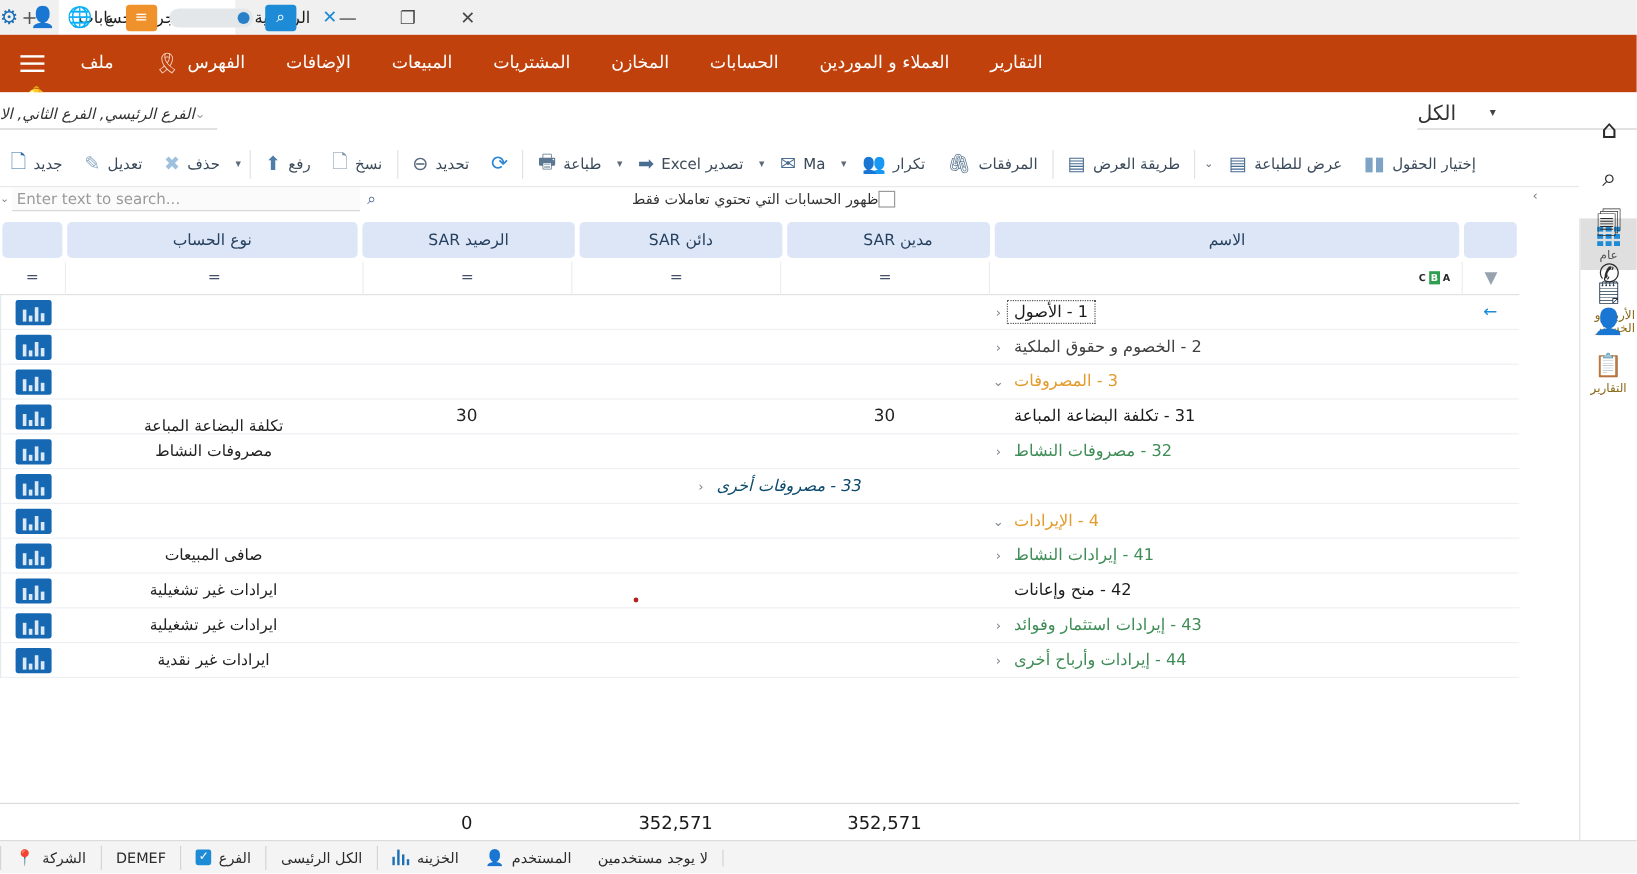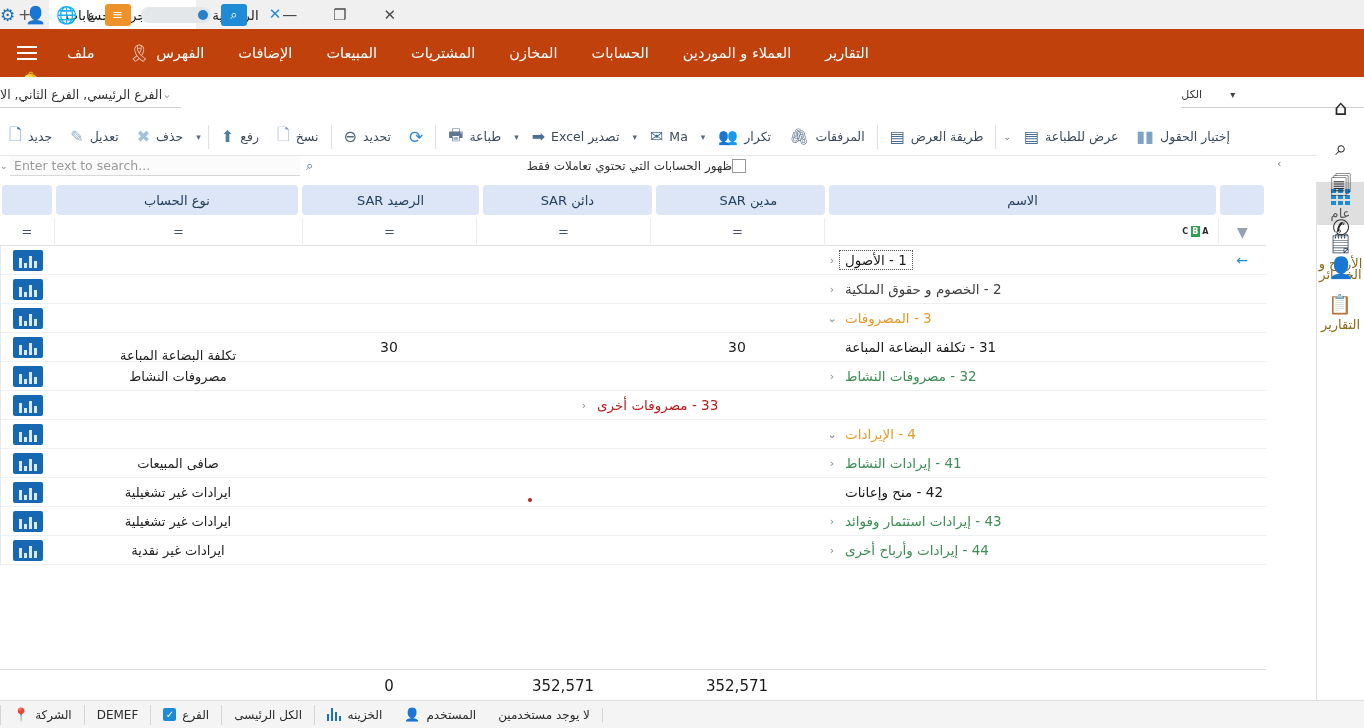--- a/index.html
+++ b/index.html
@@ -69,24 +69,25 @@
 
   
   .branchbar {
     position:absolute; top:77px; left:0; width:1364px; height:38px;
     background:#fff; display:flex; flex-direction:row-reverse; align-items:center;
   }
   .branch-field {
     display:flex; flex-direction:row-reverse; align-items:center;
     border-bottom:1px solid #cfcfcf; height: 24px; margin-right: 1000px;
     padding-bottom: 2px;
+    font-style: italic;
   }
   .branch-text { font-size:12.5px; color:#333; white-space: nowrap; }
   .branch-caret { color:#9aa0a6; font-size: 11px; margin-right: 10px; }
-  .branch-all { font-size:11px; color:#333; margin-right: 22px; white-space: nowrap; }
+  .branch-all { font-size:17px; color:#333; margin-right: 22px; white-space: nowrap; }
   .branch-all-wrap { display:flex; flex-direction:row-reverse; align-items:center;
                      border-bottom:1px solid #cfcfcf; height:24px; flex: 0 0 260px;
                      justify-content: flex-start; padding-bottom:2px; }
   .branch-dd { color:#444; font-size:10px; margin-right:auto; padding-left:6px;}
 
   
   .toolbar {
     position:absolute; top:118px; left:0; width:1316px; height:38px;
     background:#fff; display:flex; flex-direction:row-reverse; align-items:center;
     border-bottom: 1px solid #e8e8e8;
@@ -177,21 +178,21 @@
 
   
   .rail {
     position:absolute; top:182px; right:0; width:48px; height:519px;
     background:#fff; border-left:1px solid #e2e2e2;
     display:flex; flex-direction:column; align-items:center;
   }
   .rail-tile { width:48px; padding:7px 2px 6px; display:flex; flex-direction:column;
                align-items:center; gap:3px; cursor:pointer; }
   .rail-tile.active { background:#dfdfdf; }
-  .rail-lbl { font-size:13px; color:#8a6a16; text-align:center; line-height:11px; }
+  .rail-lbl { font-size:10px; color:#8a6a16; text-align:right; line-height:11px; }
   .rail-lbl.dark { color:#555; }
   .grid9 { display:grid; grid-template-columns:repeat(3,5px); gap:2px; }
   .grid9 b { display:block; width:5px; height:4px; background:#1e8bd6; }
   .rr { width:48px; height:40px; display:flex; align-items:center; justify-content:center;
         color:#2b2b2b; font-size:21px; cursor:pointer; }
   .collapse-arrow { position:absolute; top:155px; right:6px; color:#7a7a7a; font-size:11px; cursor:pointer; }
 
   
   .statusbar {
     position:absolute; bottom:0; left:0; width:1364px; height:28px;
@@ -520,21 +521,21 @@
               <i></i>
               <i></i>
               <i></i>
               <i></i>
             </span>
         </div>
         <div class="gc num" style="width:174px;"></div>
         <div class="gc num" style="width:174px;"></div>
         <div class="gc num" style="width:174px;"></div>
         <div class="gc name" style="width:394px;justify-content:flex-end;">
-          <span class="nm" style="color:#b91c1c;padding:1px 5px;">33 - مصروفات أخرى</span>
+          <span class="nm" style="color:#0c4a6e;padding:1px 5px;font-style:italic;">33 - مصروفات أخرى</span>
           <span class="tree-caret">‹</span>
         </div>
         <div class="gc" style="width:48px;"></div>
       </div>
 
       <div class="grow">
         <div class="chipcell">
           <span class="chip">
               <i></i>
               <i></i>

